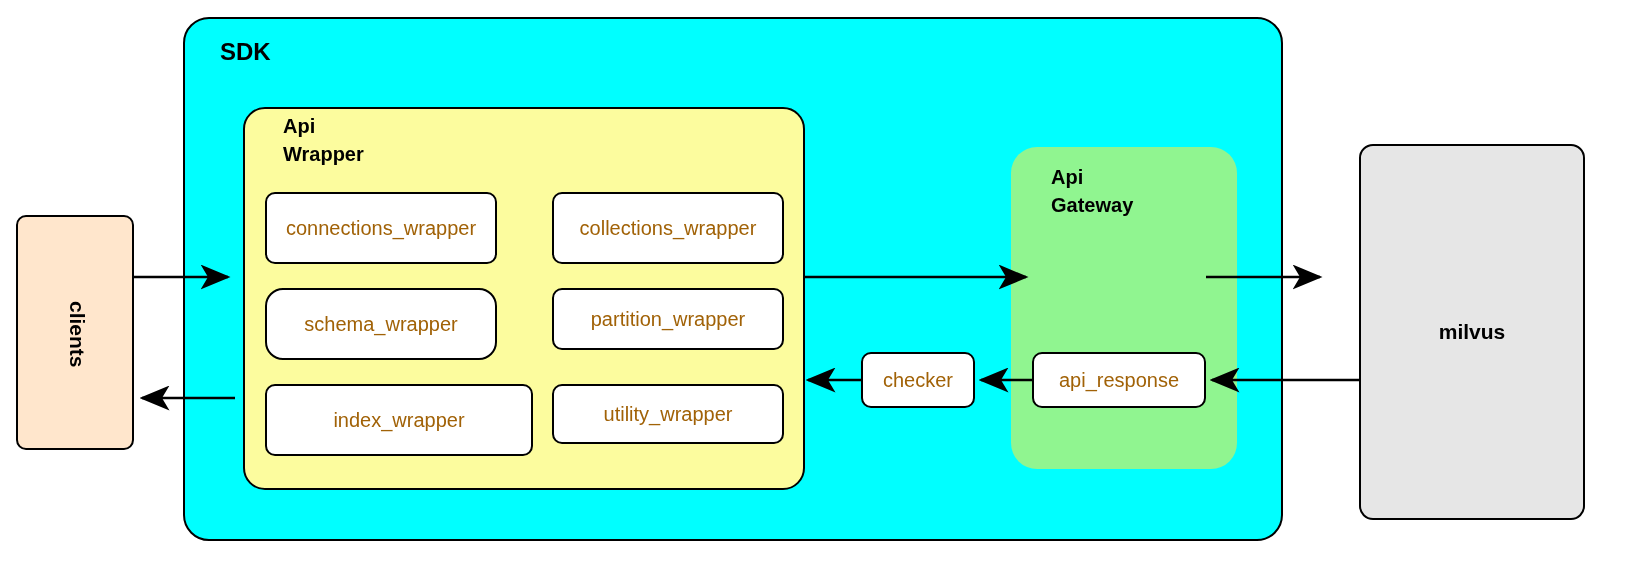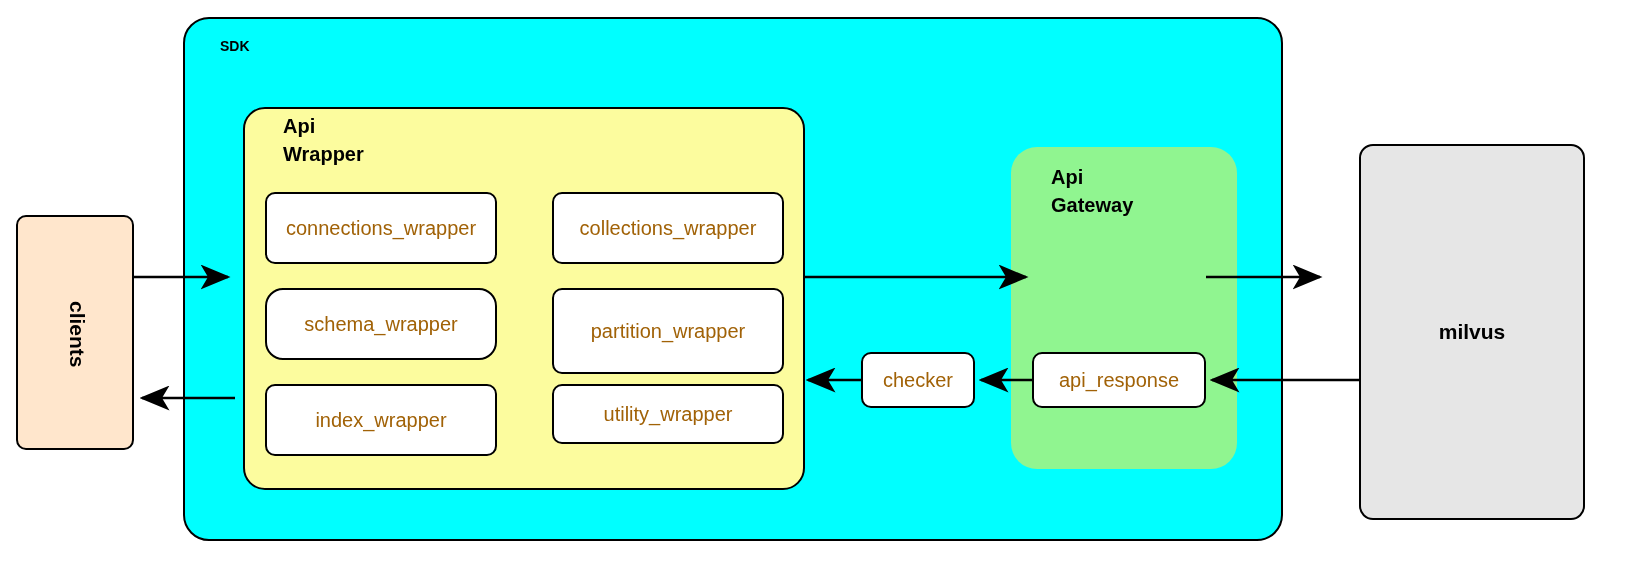--- a/index.html
+++ b/index.html
@@ -30,21 +30,21 @@
     width: 1100px;
     height: 524px;
     background: #00ffff;
     border: 2px solid #000000;
     border-radius: 26px;
   }
   .sdk-label {
     position: absolute;
     left: 220px;
     top: 38px;
-    font-size: 14px;
+    font-size: 24px;
     font-weight: bold;
     color: #000000;
     line-height: 1.15;
     white-space: pre-line;
   }
 
   .apiwrapper-box {
     left: 243px;
     top: 107px;
     width: 562px;
@@ -95,22 +95,22 @@
     align-items: center;
     justify-content: center;
     font-size: 20px;
     color: #a16207;
     text-align: center;
   }
 
   .w-connections { left: 265px; top: 192px; width: 232px; height: 72px; }
   .w-collections { left: 552px; top: 192px; width: 232px; height: 72px; }
   .w-schema      { left: 265px; top: 288px; width: 232px; height: 72px; border-radius: 18px; }
-  .w-partition   { left: 552px; top: 288px; width: 232px; height: 86px; }
-  .w-index       { left: 265px; top: 384px; width: 232px; height: 72px; }
+  .w-partition   { left: 552px; top: 288px; width: 232px; height: 62px; }
+  .w-index       { left: 265px; top: 384px; width: 268px; height: 72px; }
   .w-utility     { left: 552px; top: 384px; width: 232px; height: 60px; }
 
   .n-apirequest  { left: 1032px; top: 250px; width: 174px; height: 56px; }
   .n-apiresponse { left: 1032px; top: 352px; width: 174px; height: 56px; }
   .n-checker     { left: 861px; top: 352px; width: 114px; height: 56px; }
 
   .clients-box {
     left: 16px;
     top: 215px;
     width: 118px;

